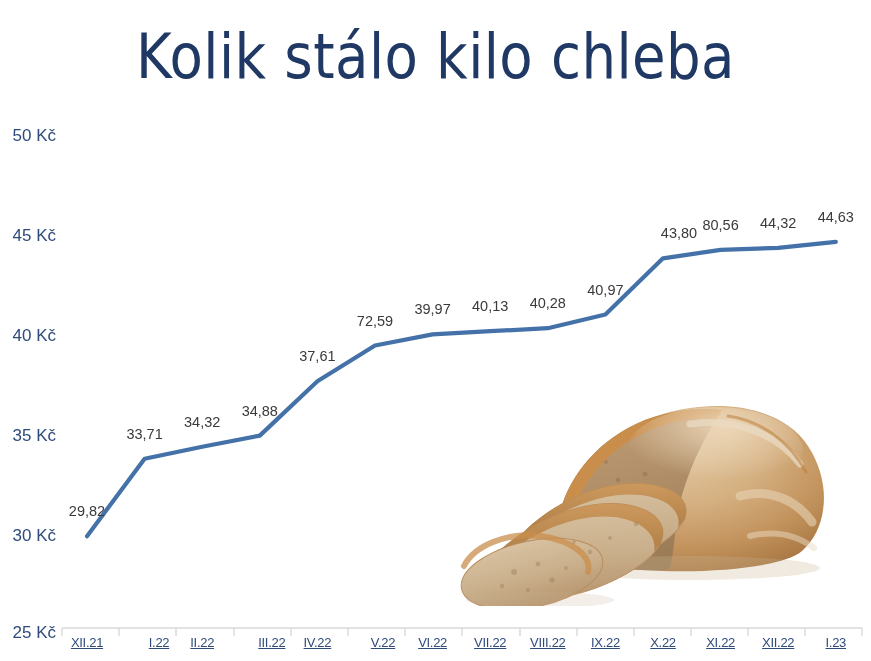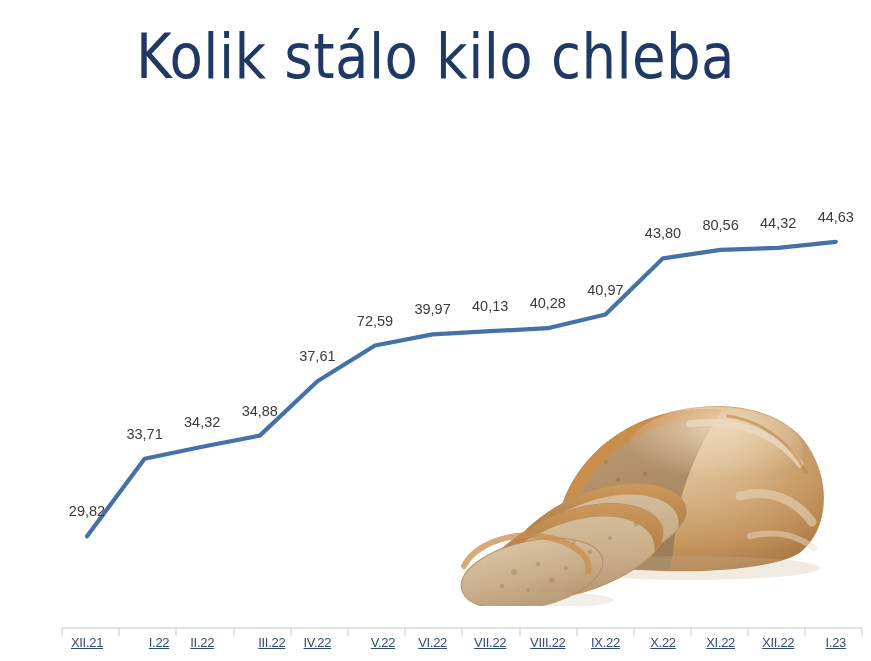--- a/index.html
+++ b/index.html
@@ -118,20 +118,28 @@
   }
   #brand-logo .dot { color: #e04a5f; }
 </style>
 </head>
 <body>
 
 <div id="stage">
 
   <div id="chart-title">Kolik stálo kilo chleba</div>
 
+  <div id="y-axis-labels">
+    <div class="y-tick-label" style="top:135px">50 Kč</div>
+    <div class="y-tick-label" style="top:235px">45 Kč</div>
+    <div class="y-tick-label" style="top:335px">40 Kč</div>
+    <div class="y-tick-label" style="top:435px">35 Kč</div>
+    <div class="y-tick-label" style="top:535px">30 Kč</div>
+    <div class="y-tick-label" style="top:632px">25 Kč</div>
+  </div>
 
   <svg id="bread-image" viewBox="0 0 400 230">
     <defs>
       <radialGradient id="crustGrad" cx="45%" cy="28%" r="78%">
         <stop offset="0%" stop-color="#E2C9A3"></stop>
         <stop offset="42%" stop-color="#D4AF80"></stop>
         <stop offset="75%" stop-color="#C2925C"></stop>
         <stop offset="100%" stop-color="#A87743"></stop>
       </radialGradient>
       <linearGradient id="crumbGrad" x1="0%" y1="0%" x2="30%" y2="100%">
@@ -243,21 +251,21 @@
       <div class="data-label" style="left: 87px; top: 504.2px;">29,82</div>
       <div class="data-label" style="left: 144.6px; top: 426.8px;">33,71</div>
       <div class="data-label" style="left: 202.2px; top: 414.7px;">34,32</div>
       <div class="data-label" style="left: 259.8px; top: 403.6px;">34,88</div>
       <div class="data-label" style="left: 317.4px; top: 349.3px;">37,61</div>
       <div class="data-label" style="left: 375px; top: 313.5px;">72,59</div>
       <div class="data-label" style="left: 432.6px; top: 302.4px;">39,97</div>
       <div class="data-label" style="left: 490.2px; top: 299.2px;">40,13</div>
       <div class="data-label" style="left: 547.8px; top: 296.2px;">40,28</div>
       <div class="data-label" style="left: 605.4px; top: 282.5px;">40,97</div>
-      <div class="data-label" style="left: 663px; top: 226.3px;">43,80</div>
+      <div class="data-label" style="left: 679px; top: 226.3px;">43,80</div>
       <div class="data-label" style="left: 720.6px; top: 217.9px;">80,56</div>
       <div class="data-label" style="left: 778.2px; top: 215.9px;">44,32</div>
       <div class="data-label" style="left: 835.8px; top: 209.8px;">44,63</div>
     </div>
 
   <div id="x-axis-labels">
       <div class="x-tick-label" style="left: 87px;">XII.21</div>
       <div class="x-tick-label" style="left: 159px; text-align: center;">I.22</div>
       <div class="x-tick-label" style="left: 202.2px;">II.22</div>
       <div class="x-tick-label" style="left: 259.8px; margin-left: 12px;">III.22</div>

